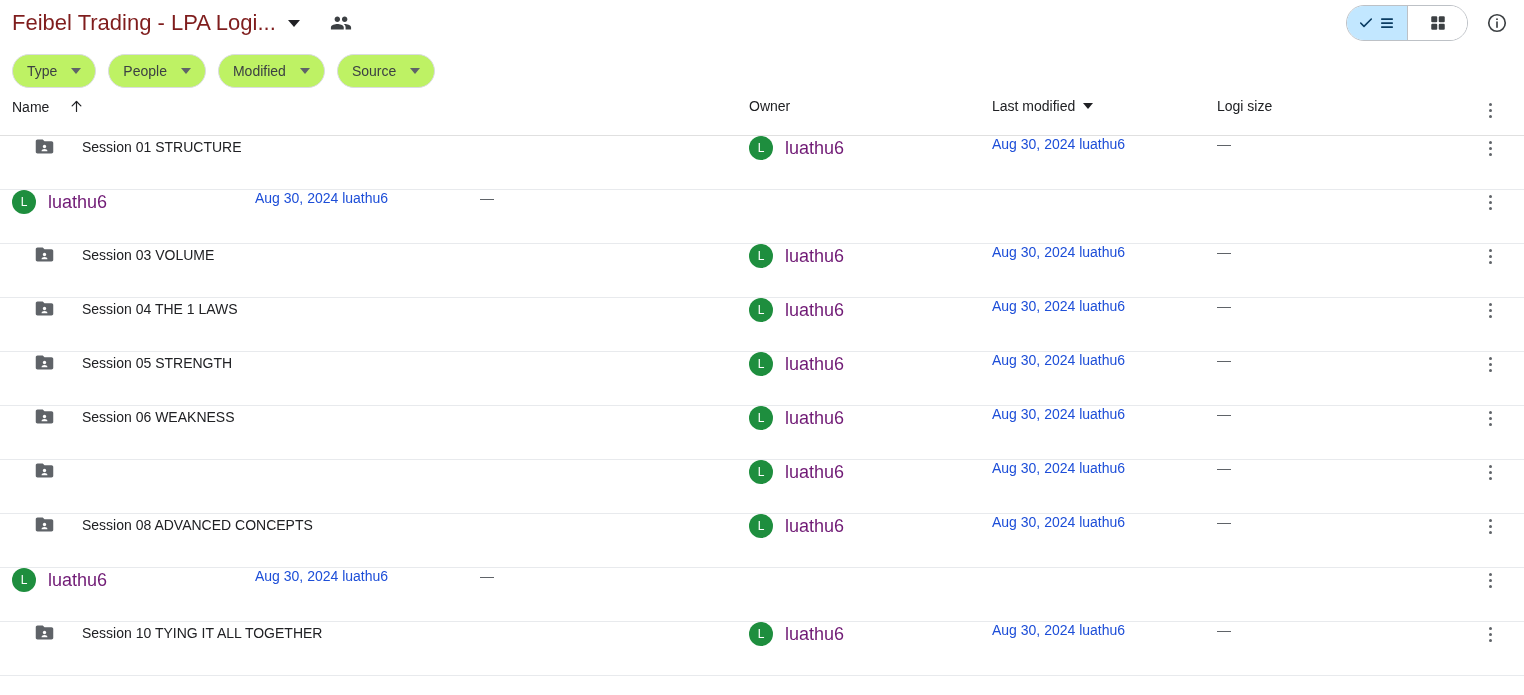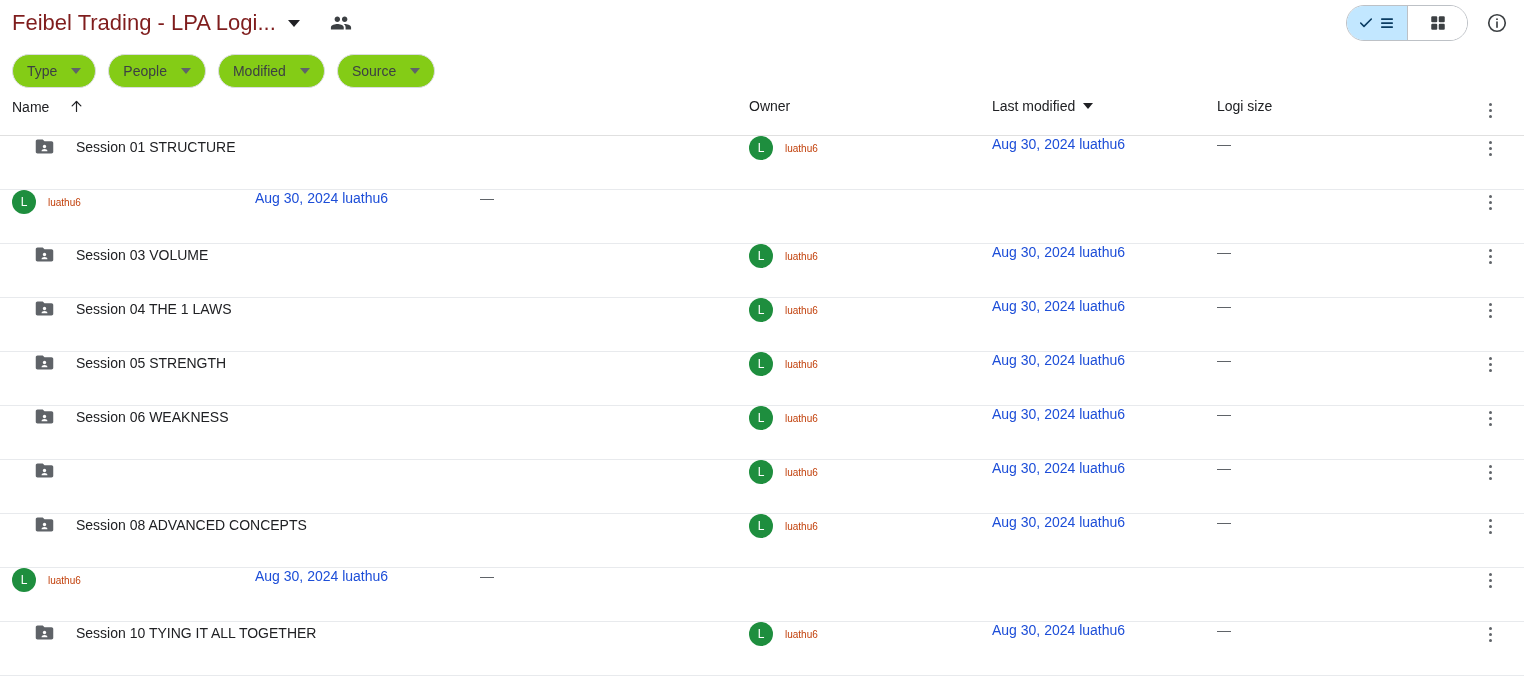--- a/index.html
+++ b/index.html
@@ -96,21 +96,21 @@
   .chip {
     display: inline-flex;
     align-items: center;
     gap: 14px;
     height: 34px;
     padding: 0 14px;
     border: 1px solid #dadce0;
     border-radius: 17px;
     font-size: 14px;
     color: #3c4043;
-    background: #84cc16;
+    background: #bef264;
     cursor: pointer;
     white-space: nowrap;
   }
   .chip .chip-caret {
     width: 0; height: 0;
     border-left: 5px solid transparent;
     border-right: 5px solid transparent;
     border-top: 6px solid #5f6368;
   }
 
@@ -152,37 +152,37 @@
   .folder-icon {
     width: 28px;
     display: inline-flex;
     align-items: center;
     justify-content: center;
     margin-left: 18px;
   }
   .file-name {
     font-size: 14px;
     color: #202124;
-    margin-left: 18px;
+    margin-left: 24px;
     white-space: nowrap;
   }
   .avatar {
     width: 24px; height: 24px;
     border-radius: 50%;
     background: #1e8e3e;
     color: #ffffff;
     font-size: 12px;
     display: inline-flex;
     align-items: center;
     justify-content: center;
     flex: none;
   }
   .owner-name {
-    font-size: 10px;
-    color: #c2410c;
+    font-size: 18px;
+    color: #701a75;
     margin-left: 12px;
   }
   .mod-text { font-size: 14px; color: #1d4ed8; }
   .size-text { font-size: 14px; color: #5f6368; }
 
   .kebab {
     display: inline-flex;
     flex-direction: column;
     gap: 3px;
     align-items: center;

